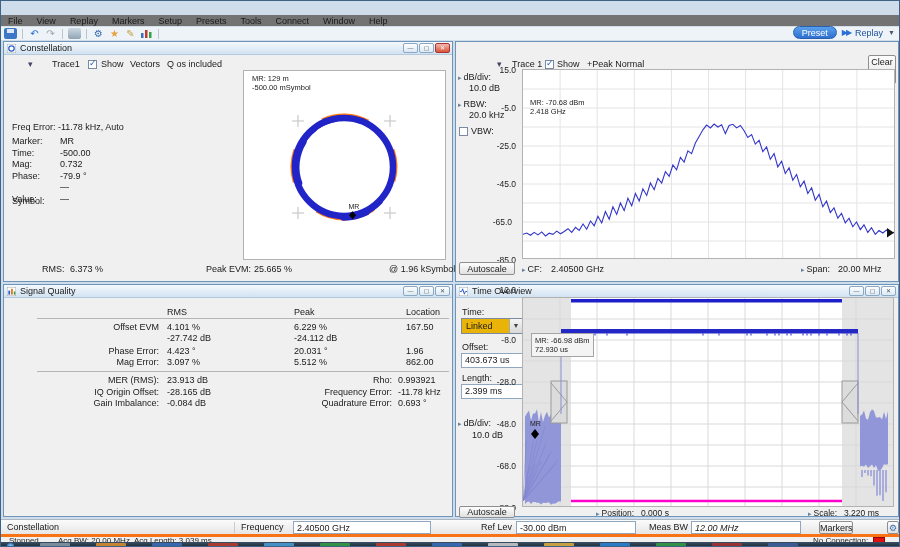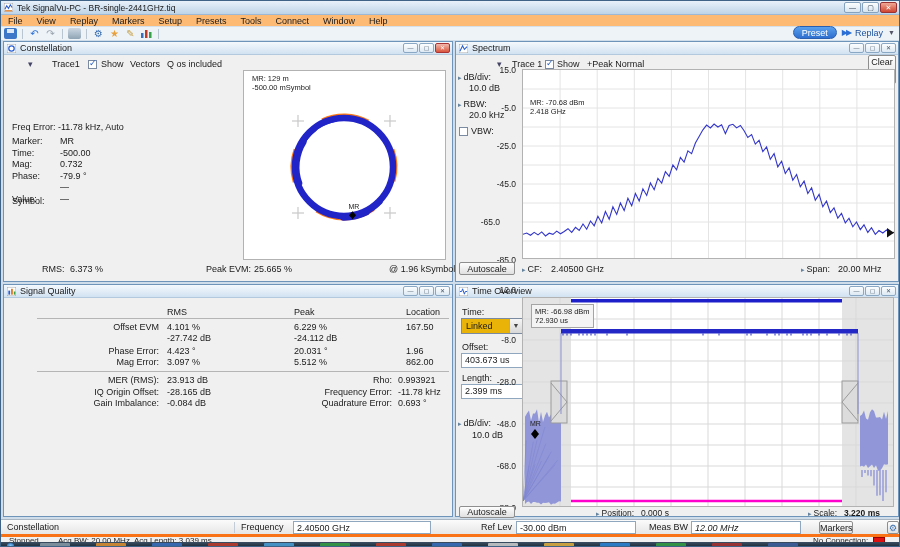--- a/index.html
+++ b/index.html
@@ -8,21 +8,21 @@
        color:#1a1a1a;background:#cfdcea;border:1px solid #3f6287;overflow:hidden;}
   
   .titlebar{position:absolute;left:0;top:0;width:100%;height:14px;
     background:linear-gradient(#e8f1fa,#bfd4e8);border-bottom:1px solid #9db8d4;
     display:flex;align-items:center;font-size:8.5px;}
   .titlebar .app-ic{width:9px;height:9px;margin:0 4px 0 3px;}
   .winbtns{position:absolute;right:2px;top:1px;display:flex;gap:1px;}
   .wbtn{width:17px;height:11px;border:1px solid #87a2bd;border-radius:2px;
     background:linear-gradient(#fdfefe,#d7e4ef);font-size:7px;line-height:9px;text-align:center;color:#345;}
   .wbtn.red{background:linear-gradient(#f0a896,#cf4530);border-color:#933;color:#fff;}
-  .menubar{position:absolute;left:0;top:14px;width:100%;height:12px;background:#fdba74;
+  .menubar{position:absolute;left:0;top:14px;width:100%;height:12px;background:#737373;
     border-bottom:1px solid #d4dfe9;display:flex;align-items:center;font-size:9px;}
   .menubar span{padding:0 7px;cursor:default;}
   .toolbar{position:absolute;left:0;top:26px;width:100%;height:13px;background:#eef3f8;
     display:flex;align-items:center;gap:3px;padding-left:3px;font-size:10px;}
   .tbtn{width:13px;height:11px;text-align:center;line-height:10px;border-radius:2px;}
   .tsep{width:1px;height:10px;background:#b9c6d2;margin:0 2px;}
   .floppy{background:#3c77c8;position:relative;border-radius:2px;}
   .floppy::after{content:"";position:absolute;left:3px;top:1px;width:7px;height:4px;background:#dce8f5;}
   .printer{background:linear-gradient(#cdd8e2,#8fa4b5);border-radius:2px;}
   .glyph{font-size:10px;line-height:11px;}
@@ -43,21 +43,21 @@
   .small{font-size:8.5px;}
   .plot{position:absolute;background:#fff;border:1px solid #b2b2b2;}
   .cb{display:inline-block;width:9px;height:9px;border:1px solid #7a8aa0;background:#fff;
       vertical-align:-1px;position:relative;}
   .cb.on::after{content:"✓";position:absolute;left:0px;top:-3px;font-size:9px;color:#2a62c8;}
   .exp::before{content:"▸";color:#67849e;font-size:7px;margin-right:2px;}
   .btn{position:absolute;border:1px solid #8e8e8e;border-radius:2px;font-size:9px;text-align:center;
     background:linear-gradient(#fdfdfd,#e1e1e1);color:#222;}
   .overlaytxt{position:absolute;font-size:7.5px;line-height:9px;white-space:nowrap;color:#222;}
   .tooltipbox{position:absolute;font-size:7.5px;line-height:9px;white-space:nowrap;
-    background:#f4f4f4;border:1px solid #a5a5a5;padding:2px 3px;color:#222;}
+    background:#f4f4f4;border:1px solid #a5a5a5;padding:2px 3px;color:#222;margin-top:29px;}
   .ticklabel{position:absolute;font-size:8.5px;width:32px;text-align:right;color:#222;}
   .field{position:absolute;background:#fff;border:1px solid #8fa8c0;font-size:9px;padding:0 3px;
     line-height:12px;white-space:nowrap;}
   .selectbox{position:absolute;background:#eab308;border:1px solid #7a8aa0;font-size:9px;}
   .selectbox .arr{position:absolute;right:0;top:0;bottom:0;width:13px;
     background:linear-gradient(#f5f5f5,#d8d8d8);border-left:1px solid #aaa;text-align:center;
     font-size:7px;line-height:14px;color:#444;}
   
   .bottombar{position:absolute;left:0;top:518px;width:100%;height:15px;
     background:linear-gradient(#fbfbfb,#e6e6e6);border-top:1px solid #aab6c2;font-size:9px;}
@@ -69,33 +69,20 @@
   .orb{width:7px;height:5px;border-radius:50%;background:radial-gradient(#7fc3f7,#1c5fa8);}
   .redbox{position:absolute;width:12px;height:7px;background:#e01010;border:1px solid #900;}
   .hr{position:absolute;height:1px;background:#b5b5b5;}
   .vsep{position:absolute;width:1px;background:#c4cdd6;}
 </style>
 </head>
 <body>
 
 <div id="app">
 
-  <div class="titlebar">
-    <svg class="app-ic" viewBox="0 0 10 10">
-      <rect width="10" height="10" fill="#fff" stroke="#888" stroke-width="0.8"></rect>
-      <polyline points="1,7 3,3 5,6 7,2 9,5" fill="none" stroke="#2a5fd0" stroke-width="1.2"></polyline>
-      <rect x="1" y="8" width="8" height="1.4" fill="#e07820"></rect>
-    </svg>
-    <span>Tek SignalVu-PC - BR-single-2441GHz.tiq</span>
-    <div class="winbtns">
-      <div class="wbtn">—</div>
-      <div class="wbtn">▢</div>
-      <div class="wbtn red">✕</div>
-    </div>
-  </div>
 
   <div class="menubar" id="menu-bar">
       <span>File</span>
       <span>View</span>
       <span>Replay</span>
       <span>Markers</span>
       <span>Setup</span>
       <span>Presets</span>
       <span>Tools</span>
       <span>Connect</span>
@@ -197,50 +184,38 @@
       </div>
     </div>
     <span class="lbl" style="left:38px;top:222px;">RMS:</span>
     <span class="lbl" style="left:66px;top:222px;">6.373 %</span>
     <span class="lbl" style="left:202px;top:222px;">Peak EVM:</span>
     <span class="lbl" style="left:250px;top:222px;">25.665 %</span>
     <span class="lbl" style="left:385px;top:222px;">@  1.96 kSymbol</span>
   </div>
 
   <div class="panel" style="left:454px;top:40px;width:444px;height:241px;">
-    <div class="ptitle">
-      <svg width="9" height="9" viewBox="0 0 10 10">
-          <rect width="10" height="10" fill="#fff" stroke="#888" stroke-width="0.8"></rect>
-          <polyline points="1,8 4,2 6,6 9,3" fill="none" stroke="#2a5fd0" stroke-width="1.2"></polyline>
-        </svg>
-      <span>Spectrum</span>
-      <div class="pbtns">
-        <div class="pbtn">—</div>
-        <div class="pbtn">▢</div>
-        <div class="pbtn">✕</div>
-      </div>
-    </div>
     <span class="lbl" style="left:41px;top:17px;color:#446;">▾</span>
     <span class="lbl" style="left:56px;top:17px;">Trace 1</span>
     <span class="cb on" style="position:absolute;left:89px;top:18px;"></span>
     <span class="lbl" style="left:101px;top:17px;">Show</span>
     <span class="lbl" style="left:131px;top:17px;">+Peak Normal</span>
     <div class="btn" style="left:412px;top:13px;width:28px;height:29px;line-height:12px;text-align:center;">Clear</div>
     <span class="lbl exp" style="left:2px;top:30px;">dB/div:</span>
     <span class="lbl" style="left:13px;top:41px;">10.0 dB</span>
     <span class="lbl exp" style="left:2px;top:57px;">RBW:</span>
     <span class="lbl" style="left:13px;top:68px;">20.0 kHz</span>
     <span class="cb" style="position:absolute;left:3px;top:85px;"></span>
     <span class="lbl" style="left:15px;top:84px;">VBW:</span>
     <div id="spec-ticks">
         <div class="ticklabel" style="left: 28px; top: 23px;">15.0</div>
         <div class="ticklabel" style="left: 28px; top: 61px;">-5.0</div>
         <div class="ticklabel" style="left: 28px; top: 99px;">-25.0</div>
         <div class="ticklabel" style="left: 28px; top: 137px;">-45.0</div>
-        <div class="ticklabel" style="left: 12px; top: 175px;">-65.0</div>
+        <div class="ticklabel" style="left: 24px; top: 175px;">-65.0</div>
         <div class="ticklabel" style="left: 28px; top: 213px;">-85.0</div>
       </div>
     <div class="plot" style="left:66px;top:27px;width:373px;height:190px;">
       <svg id="spec-svg" width="371" height="188">
           <line x1="0" y1="19" x2="371" y2="19" stroke="#e4e4e4" stroke-width="1"></line>
           <line x1="37.1" y1="0" x2="37.1" y2="188" stroke="#e4e4e4" stroke-width="1"></line>
           <line x1="0" y1="38" x2="371" y2="38" stroke="#e4e4e4" stroke-width="1"></line>
           <line x1="74.2" y1="0" x2="74.2" y2="188" stroke="#e4e4e4" stroke-width="1"></line>
           <line x1="0" y1="57" x2="371" y2="57" stroke="#e4e4e4" stroke-width="1"></line>
           <line x1="111.30000000000001" y1="0" x2="111.30000000000001" y2="188" stroke="#e4e4e4" stroke-width="1"></line>
@@ -446,21 +421,21 @@
         </svg>
       <div class="tooltipbox" style="left:8px;top:6px;">
         <div>MR: -66.98 dBm</div>
         <div>72.930 us</div>
       </div>
     </div>
     <div class="btn" style="left:3px;top:221px;width:56px;height:12px;line-height:11px;">Autoscale</div>
     <span class="lbl exp small" style="left:140px;top:223px;">Position:</span>
     <span class="lbl small" style="left:185px;top:223px;">0.000 s</span>
     <span class="lbl exp small" style="left:352px;top:223px;">Scale:</span>
-    <span class="lbl small" style="left:388px;top:223px;font-weight:bold;">3.220 ms</span>
+    <span class="lbl small" style="left:388px;top:223px;">3.220 ms</span>
   </div>
 
   <div class="bottombar">
     <span class="lbl" style="left:6px;top:2px;">Constellation</span>
     <div class="vsep" style="left:233px;top:2px;height:11px;"></div>
     <span class="lbl" style="left:240px;top:2px;">Frequency</span>
     <div class="field" style="left:292px;top:1px;width:138px;height:13px;">2.40500 GHz</div>
     <span class="lbl" style="left:480px;top:2px;">Ref Lev</span>
     <div class="field" style="left:515px;top:1px;width:120px;height:13px;">-30.00 dBm</div>
     <span class="lbl" style="left:648px;top:2px;">Meas BW</span>

